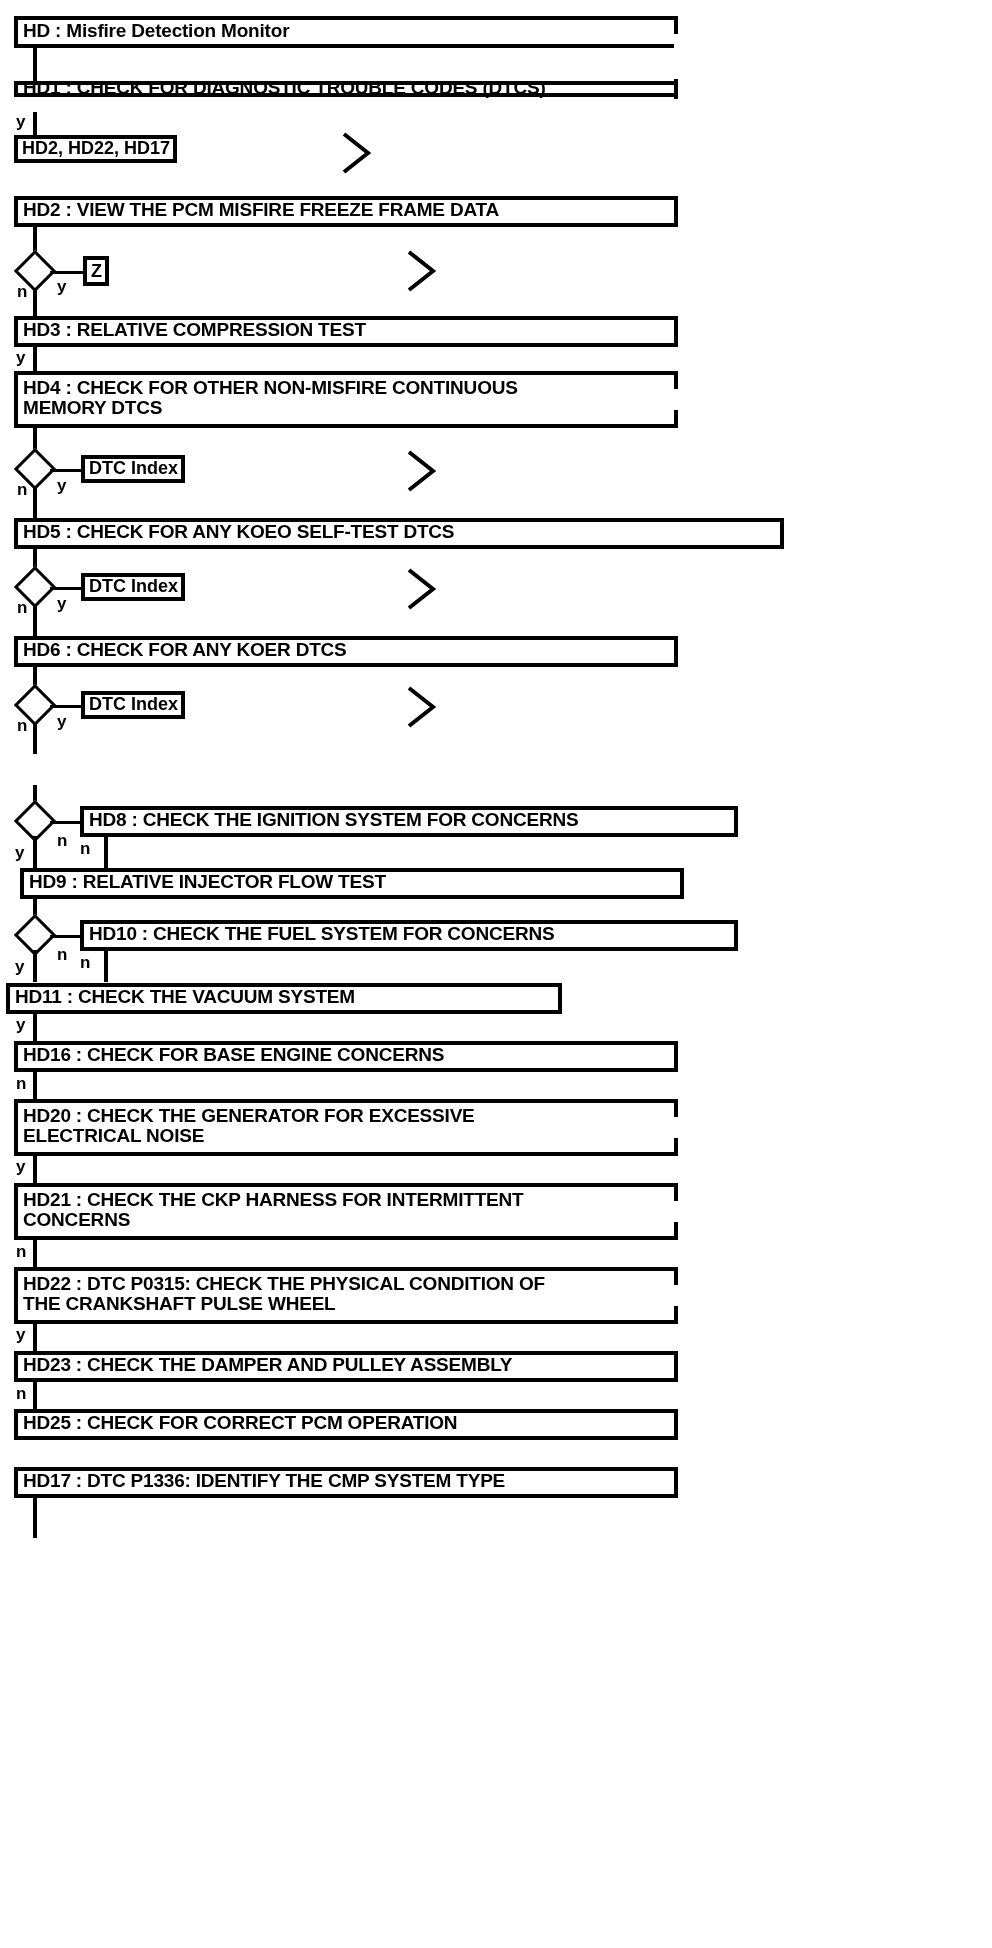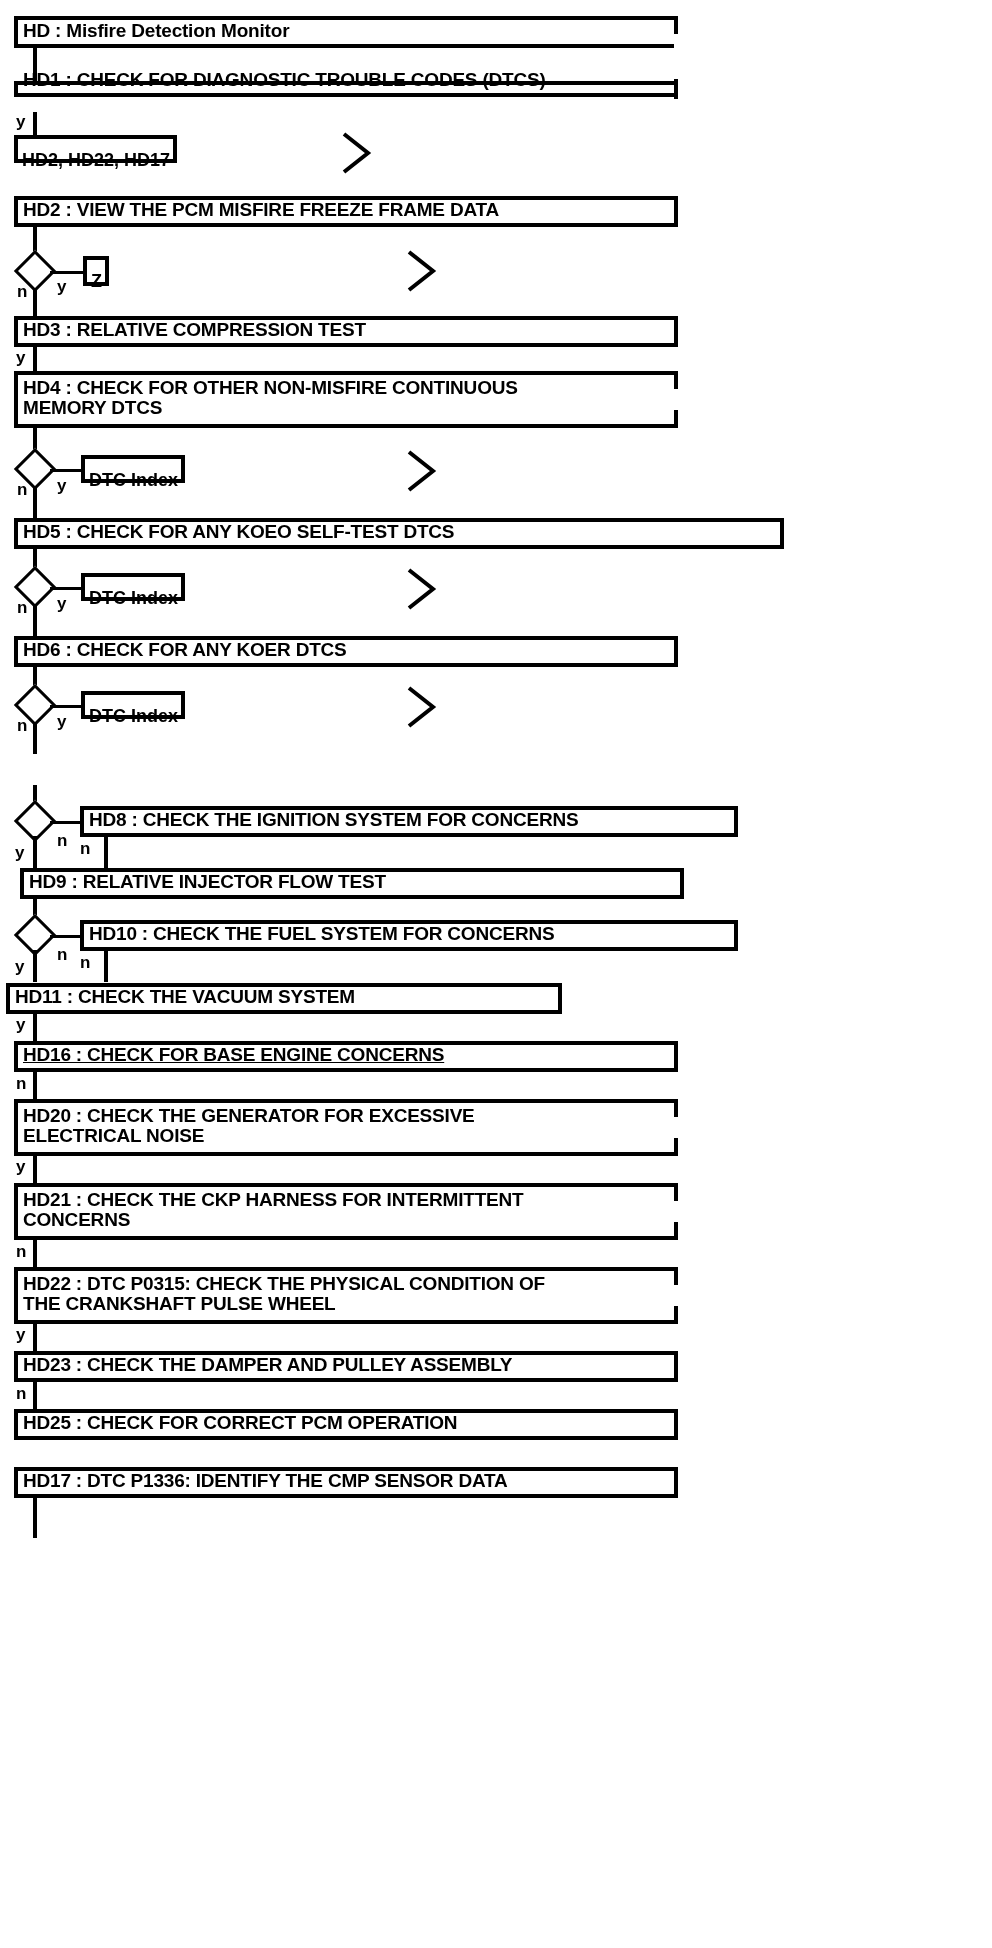--- a/index.html
+++ b/index.html
@@ -67,21 +67,21 @@
     width: 4px;
     height: 18px;
     background: #000;
   }
 
   
   .ref {
     border: 4px solid #000;
     background: #fff;
     display: inline-flex;
-    align-items: flex-start;
+    align-items: flex-end;
     padding: 12px 3px 2px 4px;
   }
   .ref .txt {
     font-size: 18px;
     font-weight: bold;
     line-height: 1;
     white-space: nowrap;
   }
 
   
@@ -127,21 +127,21 @@
 </head>
 <body>
 
 <div id="canvas">
 
   <div class="node step bracket bracket-stub" style="left:14px; top:16px; width:660px; height:32px;">
     <span class="txt">HD : Misfire Detection Monitor</span>
   </div>
   <div class="vline" style="left:33px; top:48px; height:33px;"></div>
 
-  <div class="node step bracket bracket-stub bracket-stub-b" style="left:14px; top:81px; width:660px; height:16px;align-items:flex-end;">
+  <div class="node step bracket bracket-stub bracket-stub-b" style="left:14px; top:81px; width:660px; height:16px;">
     <span class="txt">HD1 : CHECK FOR DIAGNOSTIC TROUBLE CODES (DTCS)</span>
   </div>
   <div class="vline" style="left:33px; top:112px; height:25px;"></div>
   <div class="blabel" style="left:16px; top:113px;">y</div>
 
   <div class="node ref" style="left:14px; top:135px; height:28px;">
     <span class="txt">HD2, HD22, HD17</span>
   </div>
   <div class="chev" style="left:340px; top:131px;">
     <svg width="34" height="44" viewBox="0 0 34 44">
@@ -266,21 +266,21 @@
   </div>
   <div class="blabel" style="left:80px; top:954px;">n</div>
   <div class="vline" style="left:104px; top:951px; height:31px;"></div>
 
   <div class="node step bracket bracket-stub bracket-stub-b" style="left:6px; top:983px; width:552px; height:31px;">
     <span class="txt">HD11 : CHECK THE VACUUM SYSTEM</span>
   </div>
   <div class="vline" style="left:33px; top:1014px; height:27px;"></div>
   <div class="blabel" style="left:16px; top:1016px;">y</div>
 
-  <div class="node step bracket bracket-stub bracket-stub-b" style="left:14px; top:1041px; width:660px; height:31px;text-decoration:underline;">
+  <div class="node step bracket bracket-stub bracket-stub-b" style="left:14px; top:1041px; width:660px; height:31px;">
     <span class="txt">HD16 : CHECK FOR BASE ENGINE CONCERNS</span>
   </div>
   <div class="vline" style="left:33px; top:1072px; height:27px;"></div>
   <div class="blabel" style="left:16px; top:1075px;">n</div>
 
   <div class="node step bracket bracket-stub bracket-stub-b" style="left:14px; top:1099px; width:660px; height:57px; align-items:flex-start; padding-top:3px;">
     <span class="txt">HD20 : CHECK THE GENERATOR FOR EXCESSIVE
 ELECTRICAL NOISE</span>
   </div>
   <div class="vline" style="left:33px; top:1156px; height:27px;"></div>
@@ -304,17 +304,17 @@
     <span class="txt">HD23 : CHECK THE DAMPER AND PULLEY ASSEMBLY</span>
   </div>
   <div class="vline" style="left:33px; top:1382px; height:27px;"></div>
   <div class="blabel" style="left:16px; top:1385px;">n</div>
 
   <div class="node step bracket bracket-stub bracket-stub-b" style="left:14px; top:1409px; width:660px; height:31px;">
     <span class="txt">HD25 : CHECK FOR CORRECT PCM OPERATION</span>
   </div>
 
   <div class="node step bracket bracket-stub bracket-stub-b" style="left:14px; top:1467px; width:660px; height:31px;">
-    <span class="txt">HD17 : DTC P1336: IDENTIFY THE CMP SENSOR DATA</span>
+    <span class="txt">HD17 : DTC P1336: IDENTIFY THE CMP SYSTEM TYPE</span>
   </div>
   <div class="vline" style="left:33px; top:1498px; height:40px;"></div>
 
 </div>
 
 </body></html>

